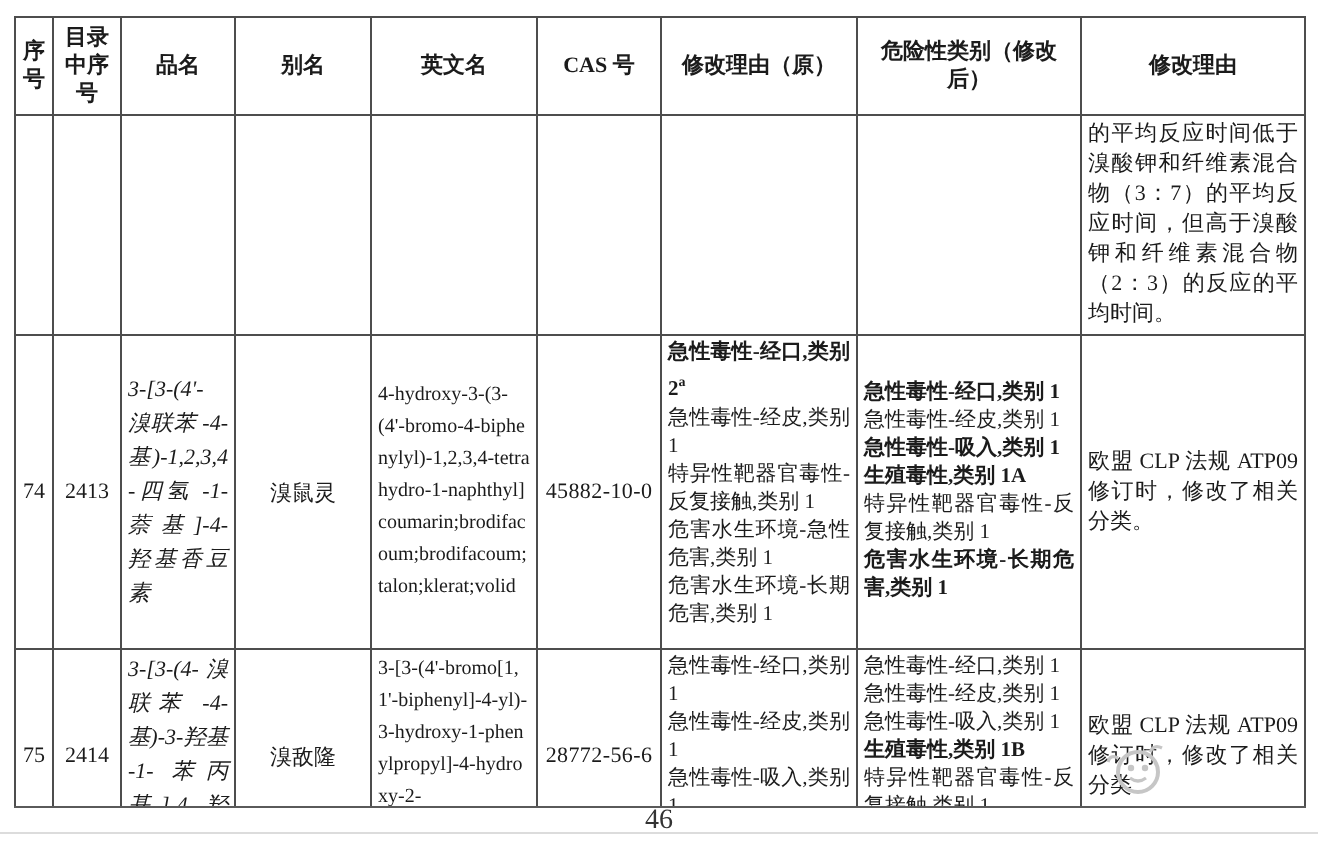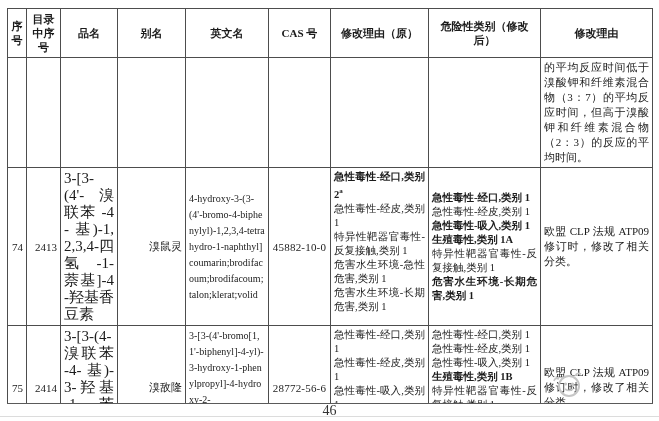--- a/index.html
+++ b/index.html
@@ -12,27 +12,27 @@
   .table-clip {
     position: absolute; left: 7px; top: 8px; width: 646px; height: 396px;
     overflow: hidden; border-bottom: 1px solid #5a5a5a;
   }
   table { border-collapse: collapse; table-layout: fixed; width: 645px; border-radius: 28px; }
   th, td { border: 1px solid #4d4d4d; font-size: 11px; padding: 2px 3px; vertical-align: middle; }
   th { font-weight: bold; text-align: center; font-size: 11px; padding: 3px 1px; line-height: 14px; }
   thead tr { height: 49px; }
   tr.row-cont { height: 103px; }
   tr.row-74 { height: 157px; }
-  .center { text-align: right; }
+  .center { text-align: center; }
   .v-top { vertical-align: top; }
   .hl { font-size: 10.5px; line-height: 14px; text-align: justify; word-break: break-all; }
   .b { font-weight: bold; }
   .hl sup { font-size: 7px; vertical-align: super; }
   .reason { font-size: 11px; line-height: 15px; text-align: justify; word-break: break-all; }
-  .name-cell { font-size: 15px; line-height: 17px; text-align: justify; word-break: break-all; }
+  .name-cell { font-size: 11px; line-height: 17px; text-align: justify; word-break: break-all; font-style: italic; }
   .eng-cell { font-size: 10px; line-height: 16px; text-align: left; word-break: break-all; }
   .cas-cell { font-size: 11px; text-align: center; letter-spacing: 0.2px; }
   .page-number {
     position: absolute; left: 7px; top: 403px; width: 645px;
     text-align: center; font-size: 14px; color: #333;
   }
   .bottom-rule {
     position: absolute; left: 0; top: 416px; width: 659px; height: 1px;
     background: #dcdcdc;
   }

